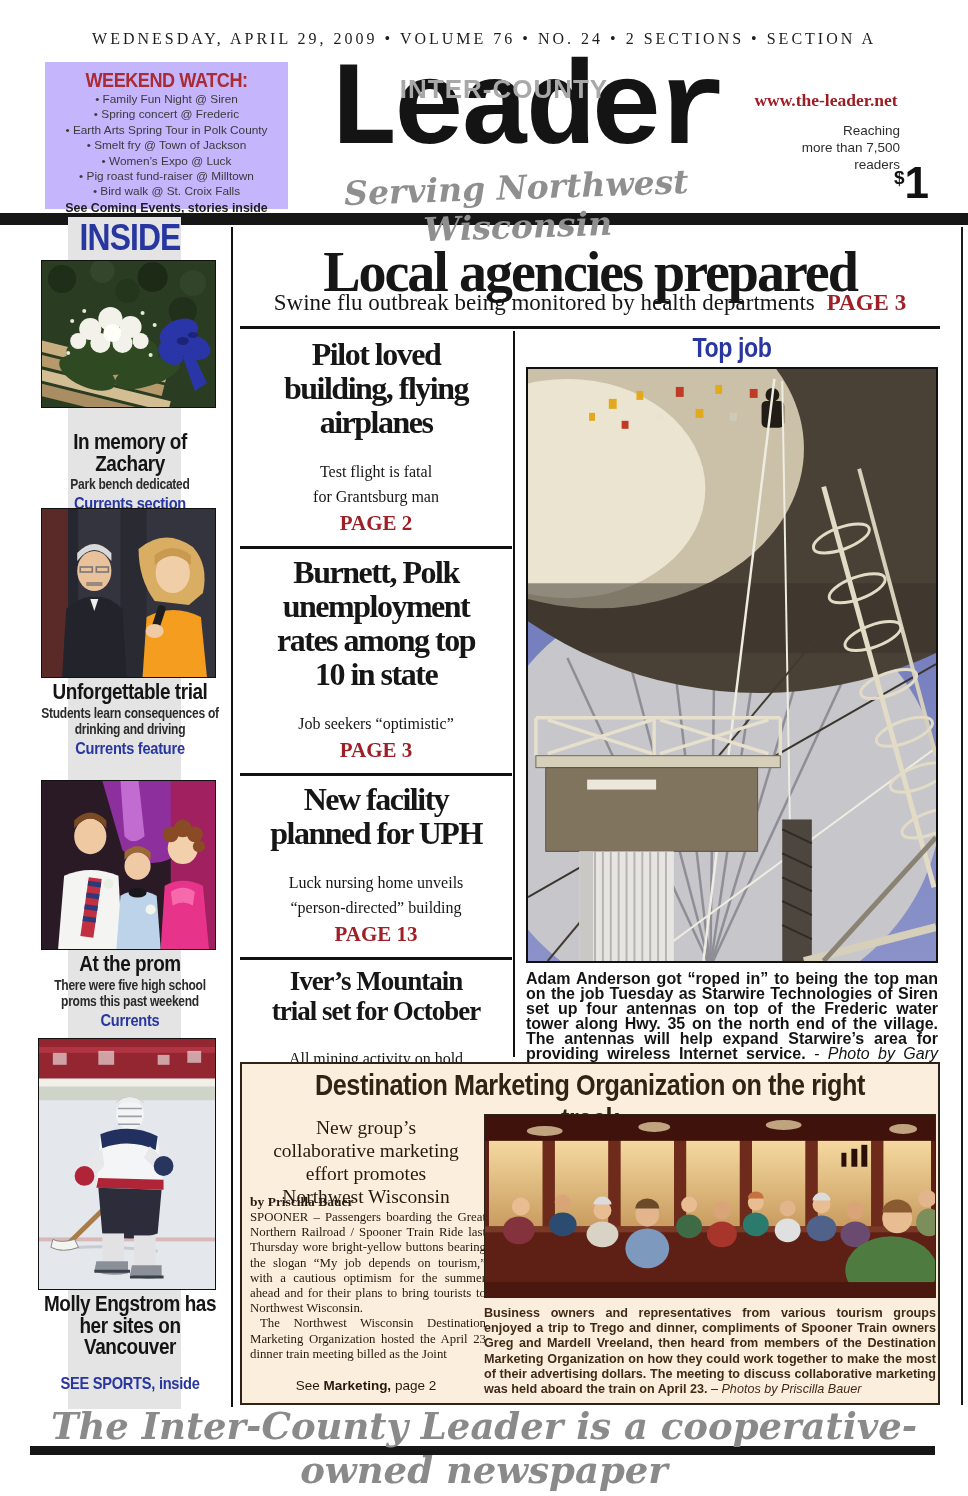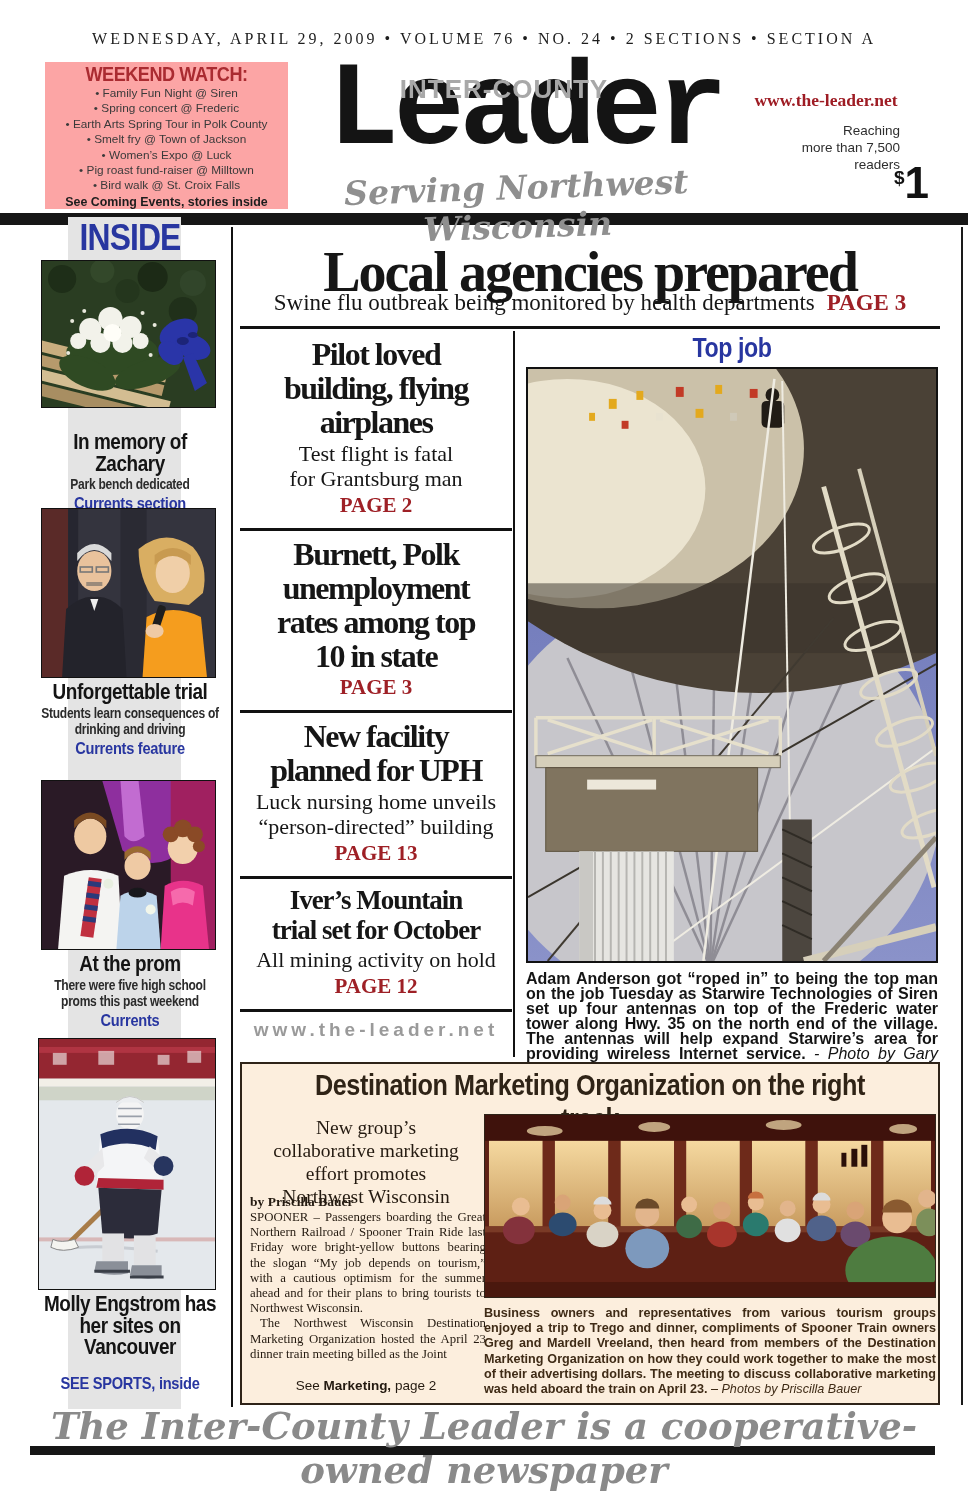--- a/index.html
+++ b/index.html
@@ -8,21 +8,21 @@
   .abs{position:absolute;}
   .ctr{text-align:center;}
   .preline{white-space:pre-line;}
   .sans{font-family:"Liberation Sans","DejaVu Sans",sans-serif;}
   .cond{transform:scaleX(.86);transform-origin:50% 50%;}
   .red{color:#9e2026;}
   .blue{color:#2836a0;}
 
   
   .dateline{left:0;top:30px;width:968px;font-size:16px;letter-spacing:3px;color:#1d1d1d;}
-  .wwbox{left:45px;top:62px;width:243px;height:147px;background:#fca5a5;padding-top:0;box-sizing:border-box;}
+  .wwbox{left:45px;top:62px;width:243px;height:147px;background:#c4b5fd;padding-top:6px;box-sizing:border-box;}
   .wwtitle{font-size:21px;font-weight:bold;color:#aa2b31;letter-spacing:-.5px;}
   .wwitem{font-size:11.8px;line-height:15.4px;color:#3a3a3a;}
   .wwfoot{font-size:12.4px;font-weight:bold;color:#1d1d1d;margin-top:1px;}
   .kicker{left:394px;top:74px;width:220px;font-size:26px;font-weight:bold;color:#a8a8a8;letter-spacing:1px;z-index:3;}
   .mast-title{left:328px;top:52px;width:380px;font-family:Liberation Mono, monospace;font-size:118px;line-height:120px;
               font-weight:bold;letter-spacing:-5px;color:#141414;z-index:2;}
   .mast-script{left:292px;top:168px;width:450px;font-family:"DejaVu Serif",serif;font-style:italic;font-weight:bold;
                font-size:33px;color:#8f8f8f;transform:rotate(-2deg);z-index:4;}
   .site-red{left:740px;top:90px;width:172px;font-size:17.5px;font-weight:bold;color:#9e1c24;}
   .reach{left:752px;top:122px;width:148px;font-size:13.5px;line-height:17px;color:#2e2e2e;text-align:right;}
@@ -46,21 +46,21 @@
   .vrule{background:#111;}
   .main{left:240px;top:227px;width:700px;height:1180px;}
   .leadhl{position:absolute;left:0;top:16px;width:700px;font-size:56px;line-height:58px;font-weight:bold;letter-spacing:-2px;}
   .leadsub{position:absolute;left:0;top:63px;width:700px;font-size:23px;}
   .leadsub .pg{font-weight:bold;margin-left:12px;}
   .leadrule{position:absolute;left:0;top:99px;width:700px;height:3px;background:#111;}
   .stories{position:absolute;left:0;top:104px;width:272px;}
   .story{padding:6px 0 10px 0;}
   .st-hl{font-size:32px;line-height:34px;font-weight:bold;letter-spacing:-1.5px;}
   .st-hl.small{font-size:27px;line-height:30px;letter-spacing:-1px;}
-  .st-deck{font-size:22px;line-height:25px;margin-top:2px;}
+  .st-deck{font-size:16px;line-height:25px;margin-top:20px;}
   .st-pg{font-size:21px;font-weight:bold;margin-top:2px;}
   .strule{height:3px;background:#111;}
   .webbanner{font-family:"Liberation Sans",sans-serif;font-size:19px;font-weight:bold;letter-spacing:4px;
              color:#9a9a9a;padding:7px 0 0 0;}
   .coldiv{position:absolute;left:273px;top:104px;width:2px;height:726px;background:#111;}
   .tjtitle{position:absolute;left:286px;top:106px;width:412px;font-size:27px;font-weight:bold;letter-spacing:-.5px;}
   .towerphoto{position:absolute;left:286px;top:140px;width:412px;height:596px;border:2px solid #111;box-sizing:border-box;}
   .towerphoto svg{display:block;width:100%;height:100%;}
   .towercap{position:absolute;left:286px;top:744px;width:412px;font-family:"Liberation Sans",sans-serif;
             font-size:16px;line-height:15.1px;font-weight:bold;color:#141414;text-align:justify;}
@@ -309,20 +309,21 @@
         <div class="st-deck preline">Test flight is fatal
 for Grantsburg man</div>
         <div class="st-pg red">PAGE 2</div>
       </div>
       <div class="strule"></div>
       <div class="story">
         <div class="st-hl preline">Burnett, Polk
 unemployment
 rates among top
 10 in state</div>
+        <div class="st-deck preline">Job seekers “optimistic”</div>
         <div class="st-pg red">PAGE 3</div>
       </div>
       <div class="strule"></div>
       <div class="story">
         <div class="st-hl preline">New facility
 planned for UPH</div>
         <div class="st-deck preline">Luck nursing home unveils
 “person-directed” building</div>
         <div class="st-pg red">PAGE 13</div>
       </div>
@@ -430,21 +431,21 @@
   </div>
 
   <div class="abs mkbox">
     <div class="mkhl ctr">Destination Marketing Organization on the right track</div>
     <div class="mkstand ctr preline">New group’s
 collaborative marketing
 effort promotes
 Northwest Wisconsin</div>
     <div class="mkby">by Priscilla Bauer</div>
     <div class="mkbody">
-      <p>SPOONER – Passengers boarding the Great Northern Railroad / Spooner Train Ride last Friday wore bright-yellow buttons bearing the slogan “My job depends on tourism,” with a cautious optimism for the summer ahead and for their plans to bring tourists to Northwest Wisconsin.</p>
+      <p>SPOONER – Passengers boarding the Great Northern Railroad / Spooner Train Ride last Thursday wore bright-yellow buttons bearing the slogan “My job depends on tourism,” with a cautious optimism for the summer ahead and for their plans to bring tourists to Northwest Wisconsin.</p>
       <p>The Northwest Wisconsin Destination Marketing Organization hosted the April 23 dinner train meeting billed as the Joint</p>
     </div>
     <div class="mksee ctr">
       <span>See </span><b>Marketing,</b><span> page 2</span>
     </div>
 
     <div class="mkphoto">
       <svg viewBox="0 0 452 183" preserveAspectRatio="none">
         <defs>
           <linearGradient id="warm" x1="0" y1="0" x2="0" y2="1">

